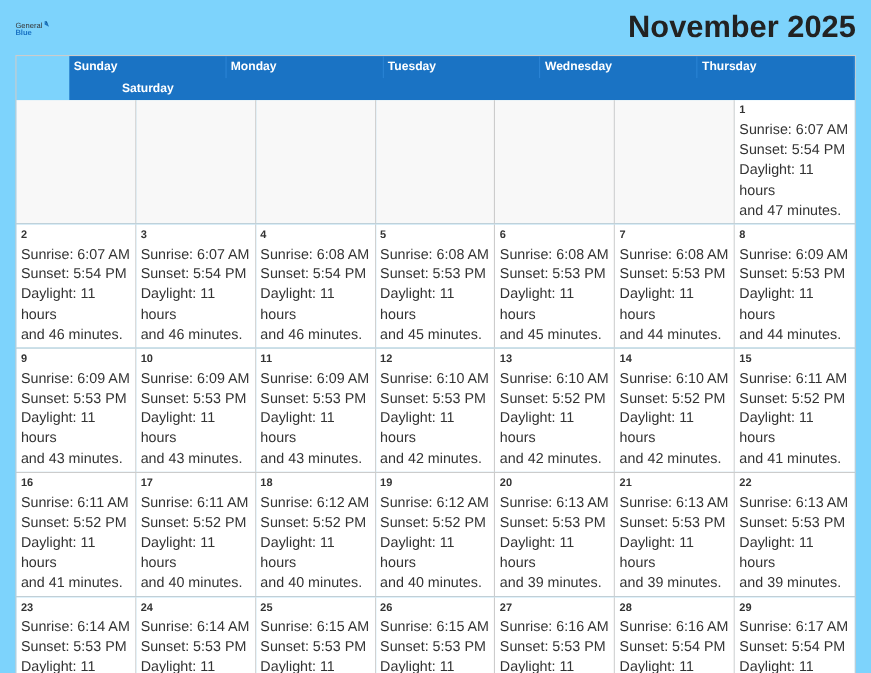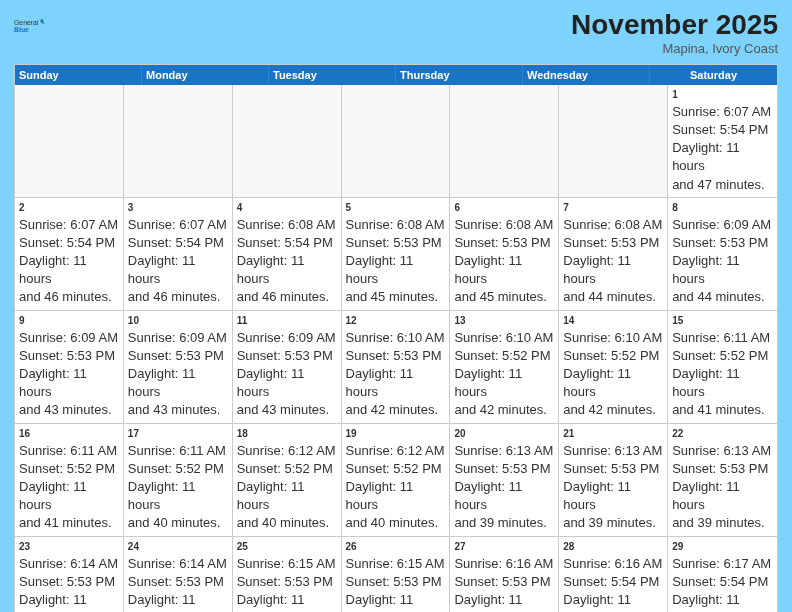--- a/index.html
+++ b/index.html
@@ -47,22 +47,23 @@
       color: #555;
     }
     .calendar {
       flex: 1;
       border: 1px solid #ccc;
       display: flex;
       flex-direction: column;
     }
     .cal-header {
       display: grid;
-      grid-template-columns: repeat(6, 1fr);
+      grid-template-columns: repeat(5, 1fr);
       background: #1a73c4;
+      margin-left: 48px;
     }
     .cal-header-cell {
       color: #fff;
       font-size: 11px;
       font-weight: bold;
       padding: 4px 4px;
       text-align: left;
       border-right: 1px solid #2a83d4;
     }
     .cal-header-cell:last-child { border-right: none; text-align: center; }
@@ -109,31 +110,30 @@
     <div class="logo">
       <svg class="logo-icon" viewBox="0 0 65 35" width="60" height="40">
   <text x="0" y="16" font-size="14" font-family="Arial" font-weight="normal" fill="#333">General</text>
   <text x="0" y="30" font-size="14" font-family="Arial" font-weight="bold" fill="#1a73c4">Blue</text>
   <polygon points="54,4 62,14 54,10" fill="#1a73c4"></polygon>
   <polygon points="54,4 62,14 58,4" fill="#0d5ea0"></polygon>
 </svg>
     </div>
     <div class="title-block">
       <div class="month-title">November 2025</div>
-      <div class="location">Mapina, Ivory Coast</div>
     </div>
   </div>
 
   <div class="calendar">
     <div class="cal-header" id="cal-header">
         <div class="cal-header-cell">Sunday</div>
         <div class="cal-header-cell">Monday</div>
         <div class="cal-header-cell">Tuesday</div>
+        <div class="cal-header-cell">Wednesday</div>
         <div class="cal-header-cell">Thursday</div>
-        <div class="cal-header-cell">Wednesday</div>
         <div class="cal-header-cell">Saturday</div>
       </div>
     <div class="cal-body" id="cal-body">
         <div class="cal-row">
           <div class="cal-cell empty"></div>
           <div class="cal-cell empty"></div>
           <div class="cal-cell empty"></div>
           <div class="cal-cell empty"></div>
           <div class="cal-cell empty"></div>
           <div class="cal-cell empty"></div>

